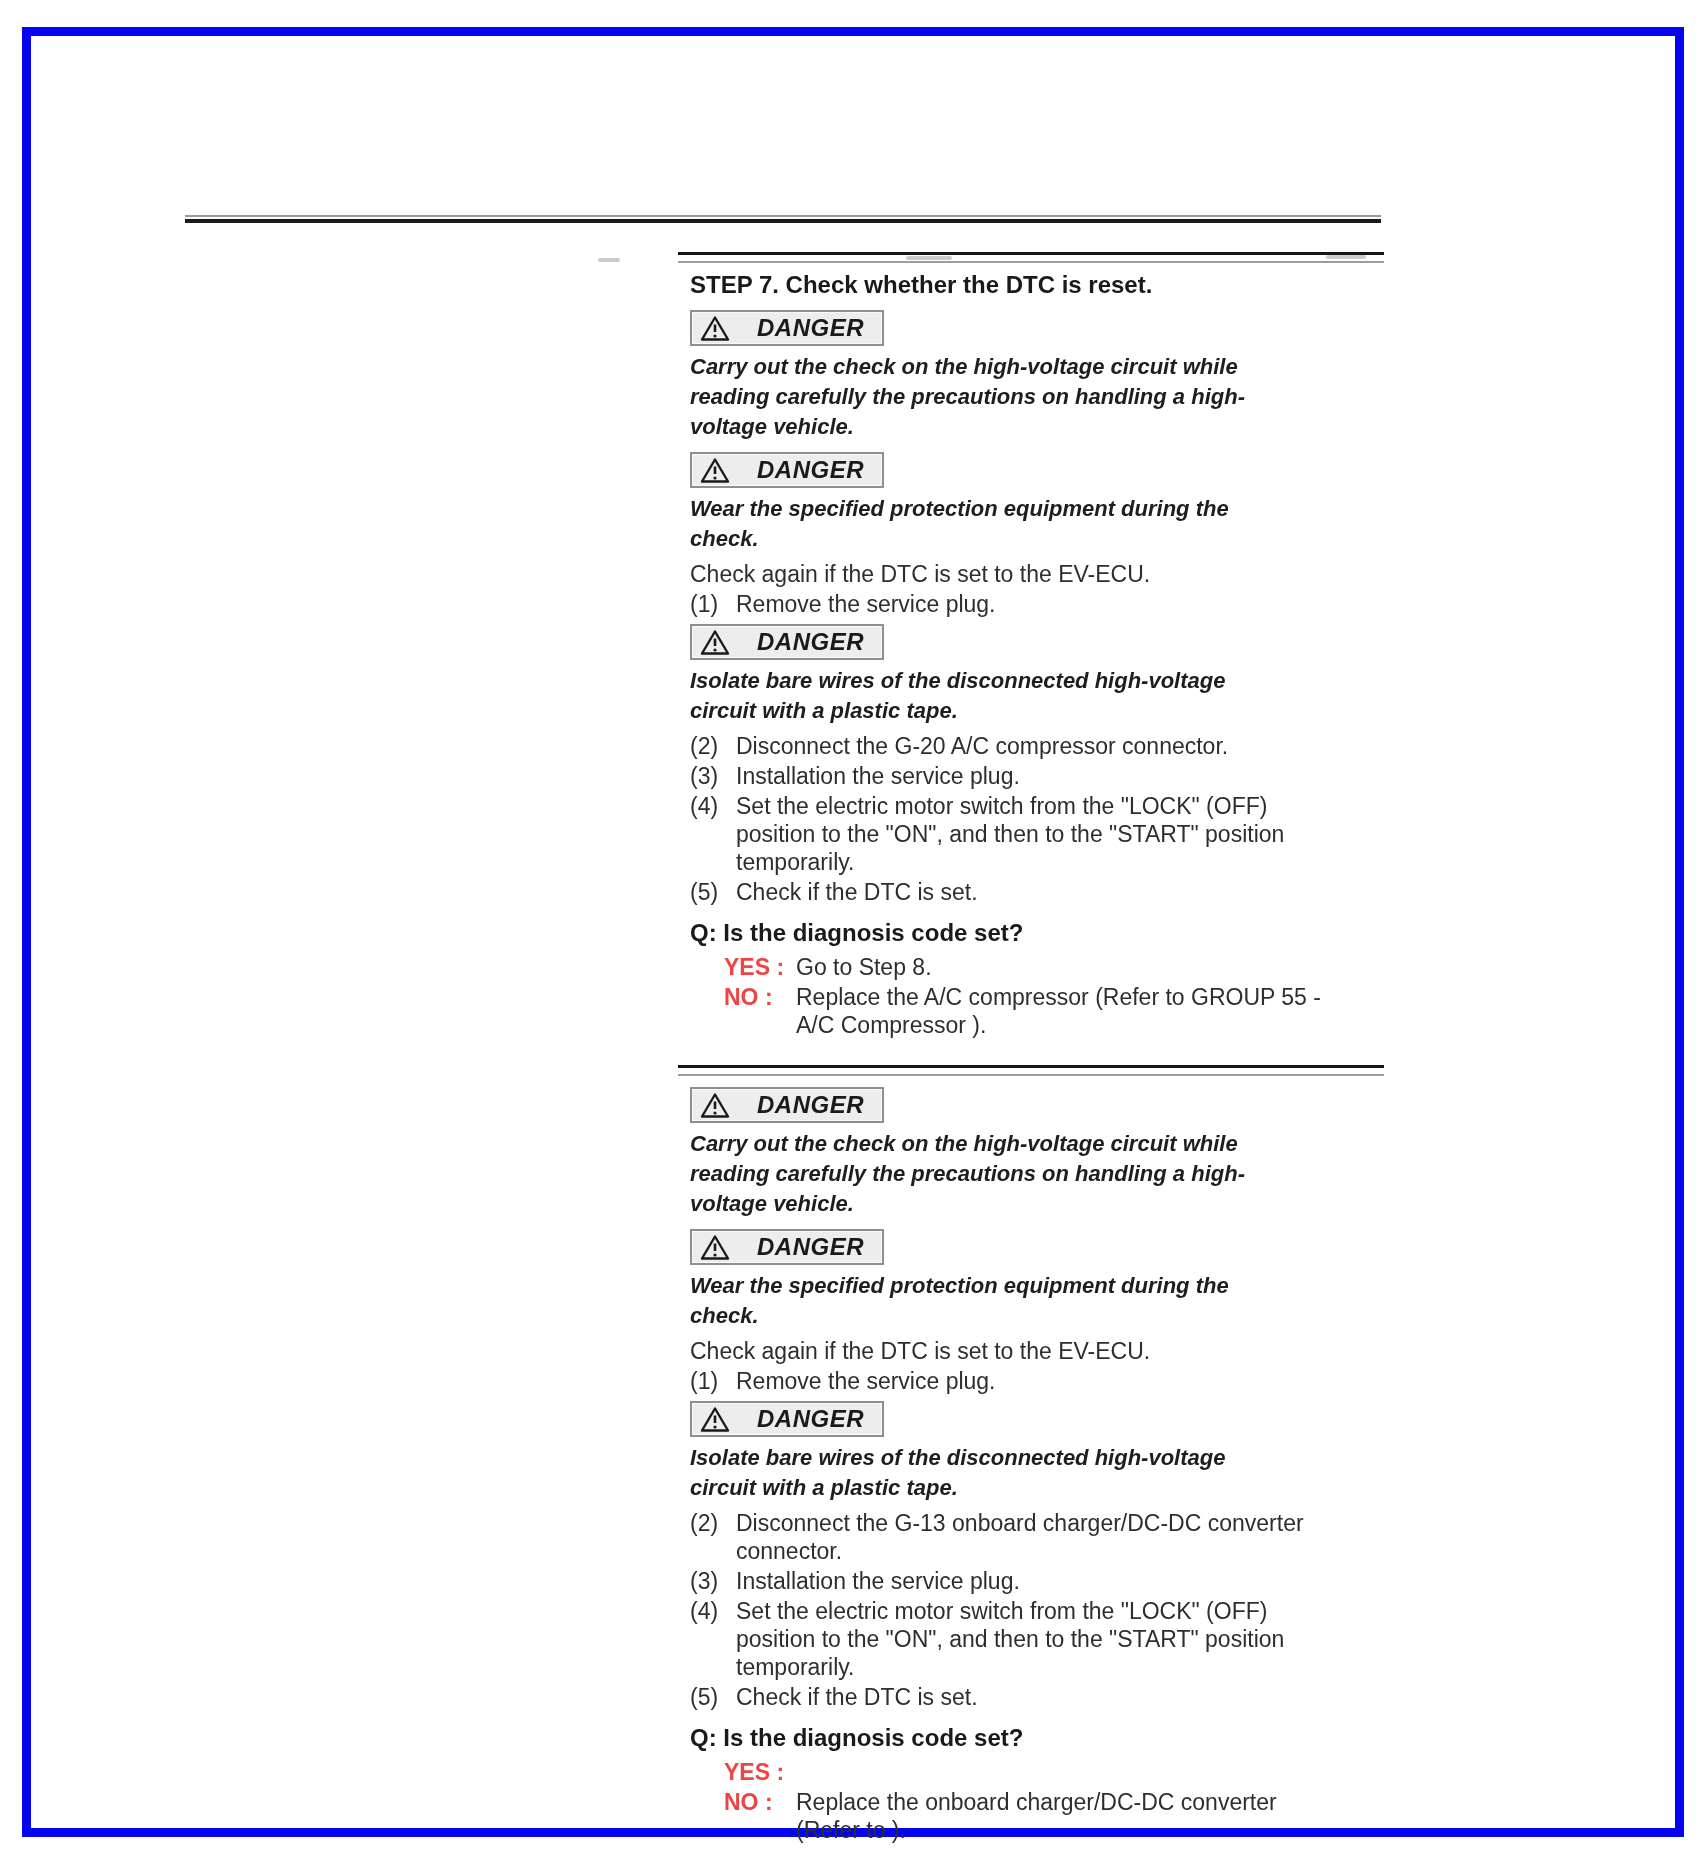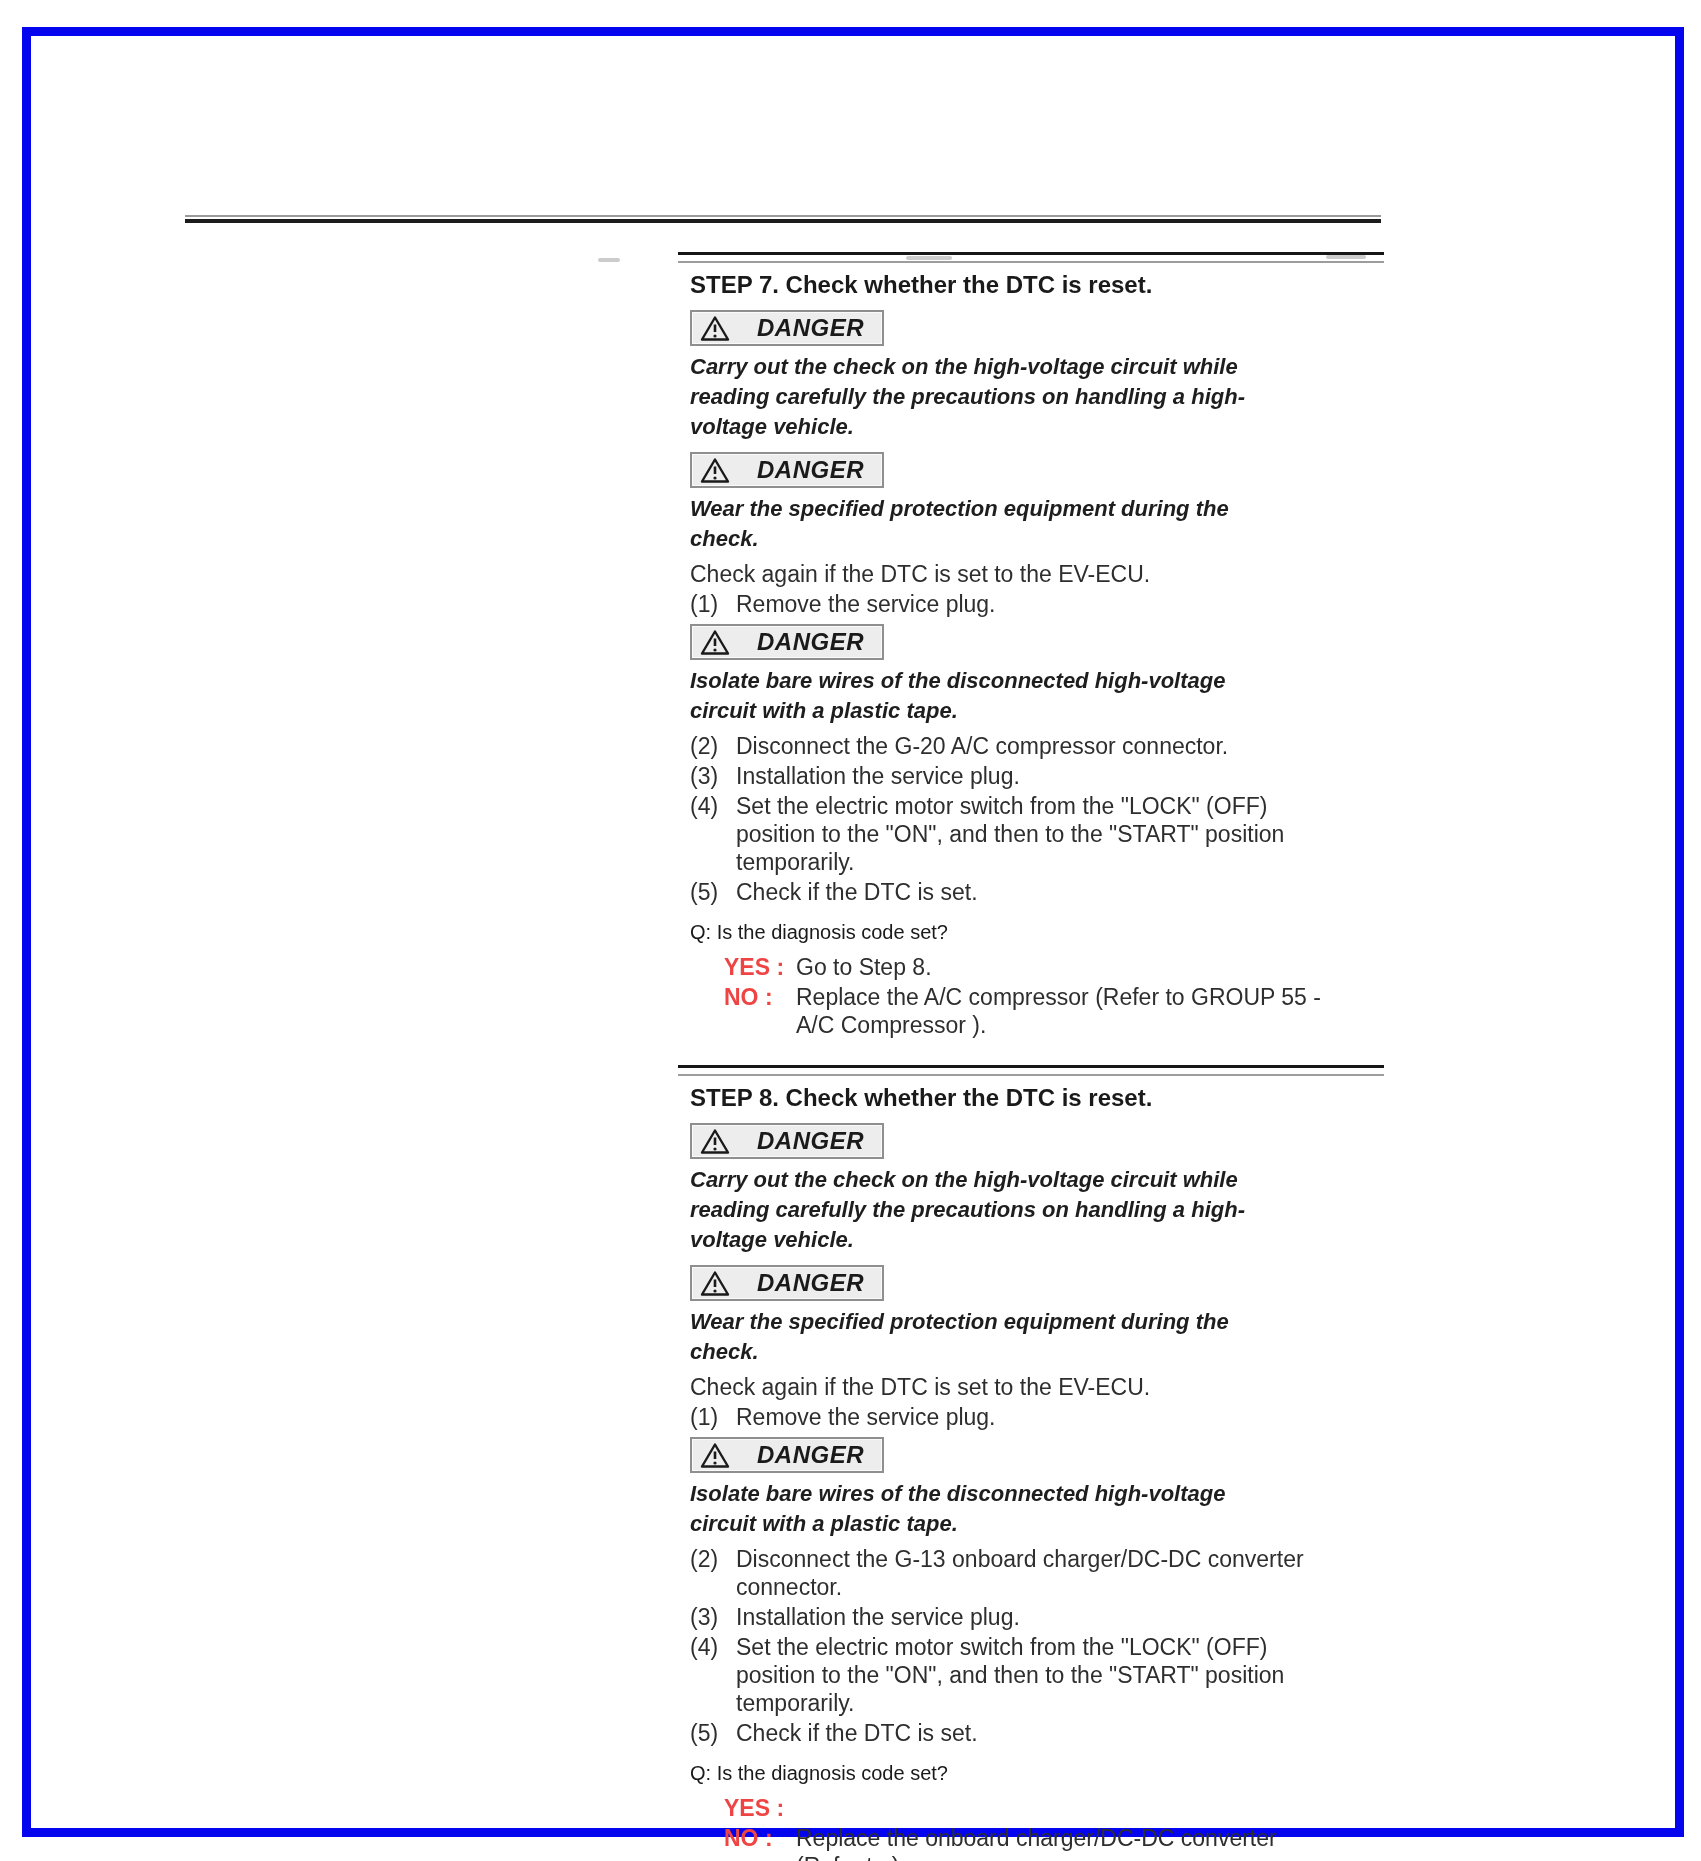--- a/index.html
+++ b/index.html
@@ -83,21 +83,21 @@
   }
   .item{
     display:flex;
     margin:2px 0 2px 12px;
     font-size:23px;color:#2e2e2e;line-height:28px;
   }
   .item .num{flex:0 0 46px;}
   .item .txt{flex:1;white-space:pre-line;}
   .q-line{
     margin:12px 0 6px 12px;
-    font-size:20px;font-weight:normal;color:#1a1a1a;line-height:29px;
+    font-size:24px;font-weight:bold;color:#1a1a1a;line-height:29px;
   }
   .answer{
     display:flex;
     margin:2px 0 2px 46px;
     font-size:23px;line-height:28px;color:#2e2e2e;
   }
   .answer .alabel{flex:0 0 72px;font-weight:bold;color:#ef4444;}
   .answer .atxt{flex:1;white-space:pre-line;}
 </style>
 </head>
@@ -193,21 +193,20 @@
       </div>
       <div class="answer">
         <span class="alabel">NO :</span>
         <span class="atxt">Replace the A/C compressor (Refer to GROUP 55 -
 A/C Compressor ).</span>
       </div>
     </div>
 
     <div class="step">
       <div class="step-rule"></div>
-      <div class="step-heading">STEP 8. Check whether the DTC is reset.</div>
 
       <div>
         <div class="danger-box">
           <svg width="30" height="27" viewBox="0 0 30 27">
             <path d="M15 2.5 L28 24.5 L2 24.5 Z" fill="none" stroke="#1a1a1a" stroke-width="2.4" stroke-linejoin="round"></path>
             <line x1="15" y1="9.5" x2="15" y2="17" stroke="#1a1a1a" stroke-width="2.6"></line>
             <circle cx="15" cy="21" r="1.6" fill="#1a1a1a"></circle>
           </svg>
           <span class="danger-label">DANGER</span>
         </div>

